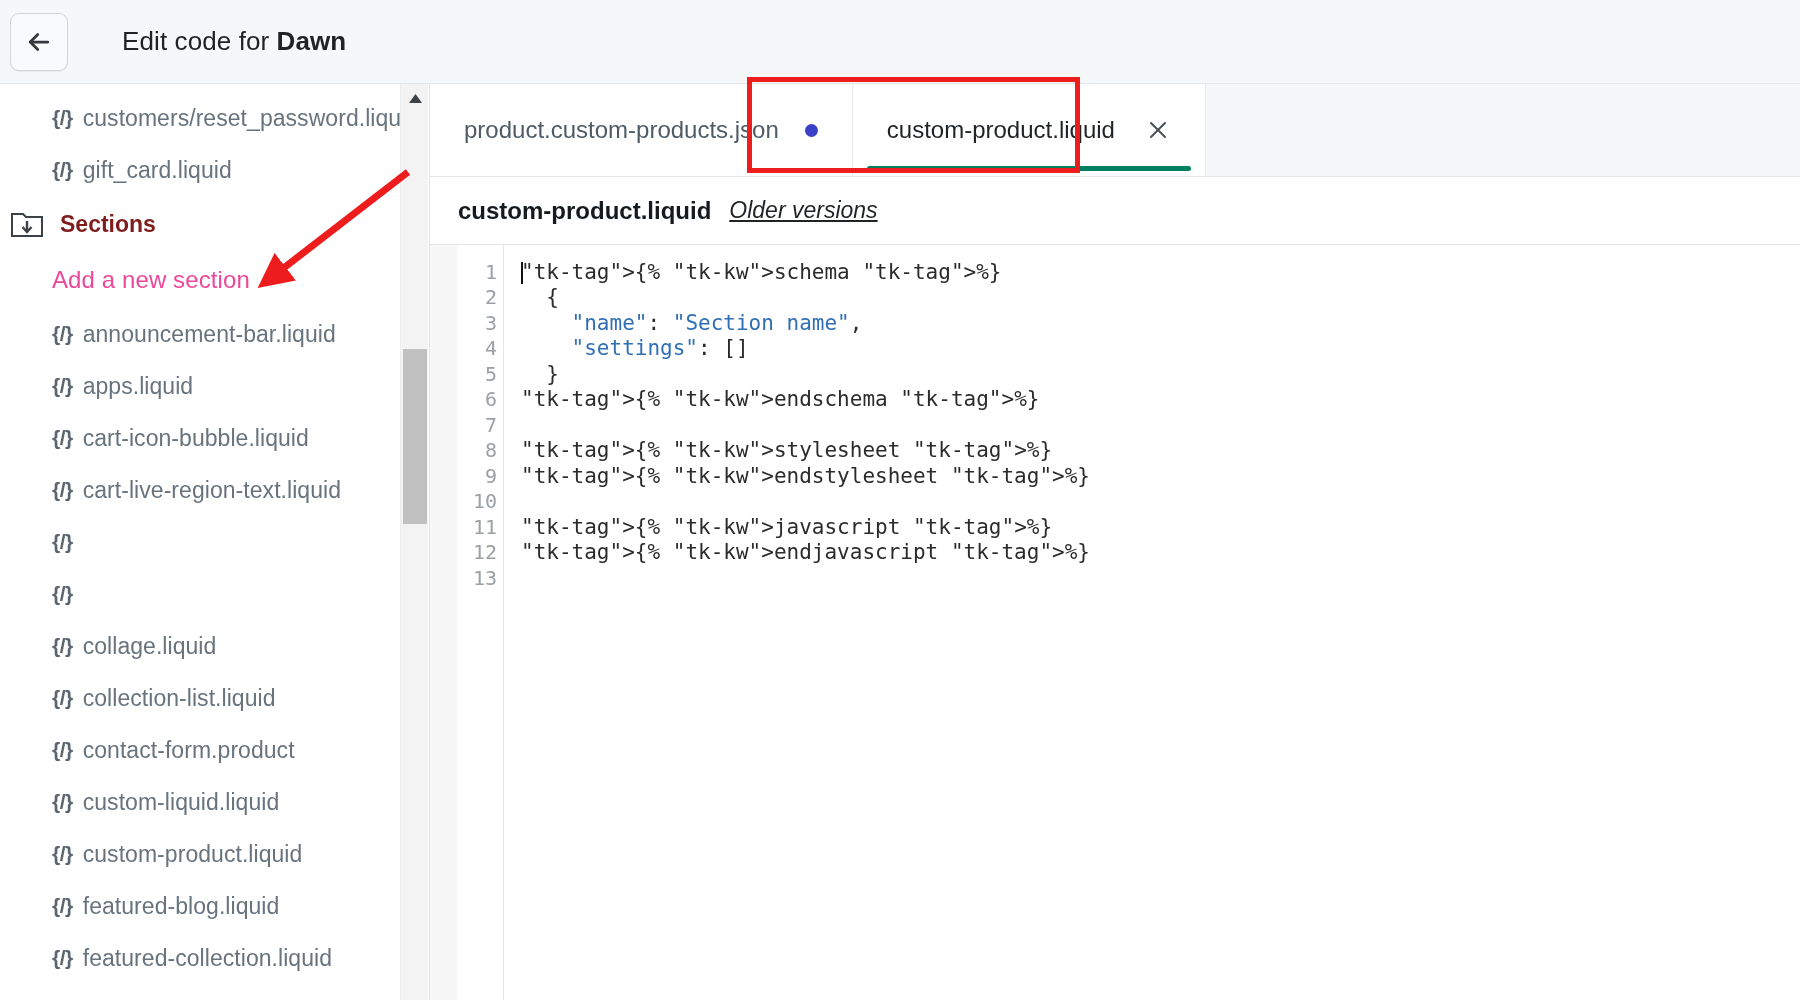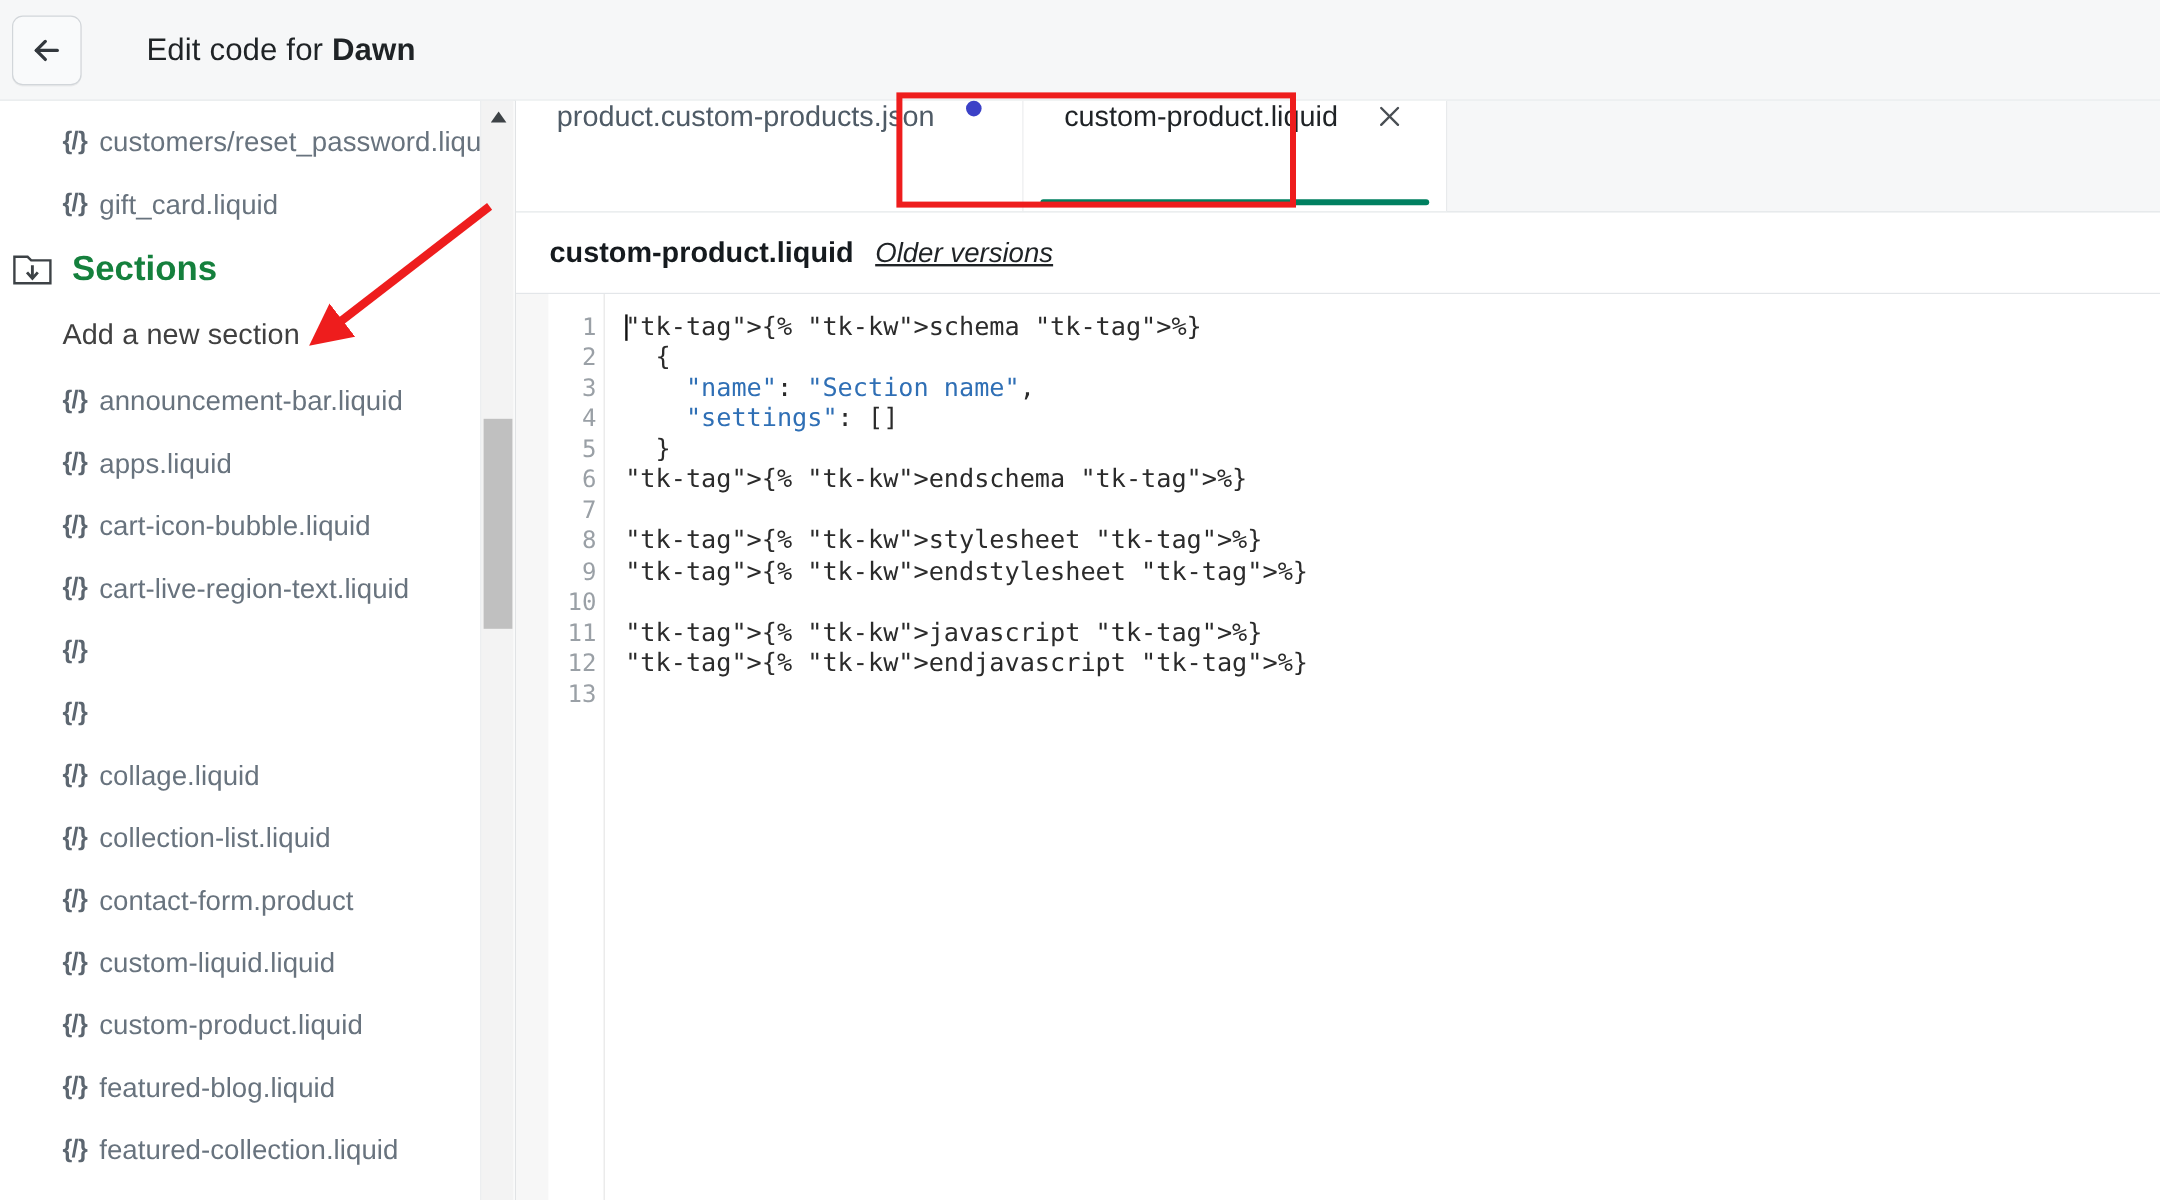--- a/index.html
+++ b/index.html
@@ -91,34 +91,34 @@
     align-items: center;
     padding-left: 10px;
     cursor: pointer;
   }
   .folder-icon {
     width: 34px; height: 30px;
     margin-right: 16px;
     flex: 0 0 auto;
   }
   .folder-label {
-    font-size: 29px;
+    font-size: 23px;
     font-weight: 700;
-    color: #15803d;
+    color: #7f1d1d;
   }
   .add-row {
     height: 56px;
     display: flex;
     align-items: center;
     padding-left: 52px;
     cursor: pointer;
   }
   .add-link {
     font-size: 24px;
-    color: #404040;
+    color: #ec4899;
     letter-spacing: 0.1px;
   }
 
   
   .sb-track {
     position: absolute;
     left: 400px; top: 84px;
     width: 28px; height: 916px;
     background: #f3f3f3;
     border-left: 1px solid #eceef0;
@@ -155,20 +155,21 @@
     position: relative;
     height: 93px;
     background: #f6f7f8;
     border-bottom: 1px solid #e3e6e9;
     display: flex;
     align-items: stretch;
   }
   .tab {
     position: relative;
     display: flex;
+    align-items: center;
     background: #ffffff;
     padding: 0 34px;
     cursor: pointer;
     border-right: 1px solid #e8eaec;
   }
   .tab-label {
     font-size: 24px;
     color: #4f5b66;
     white-space: nowrap;
   }

